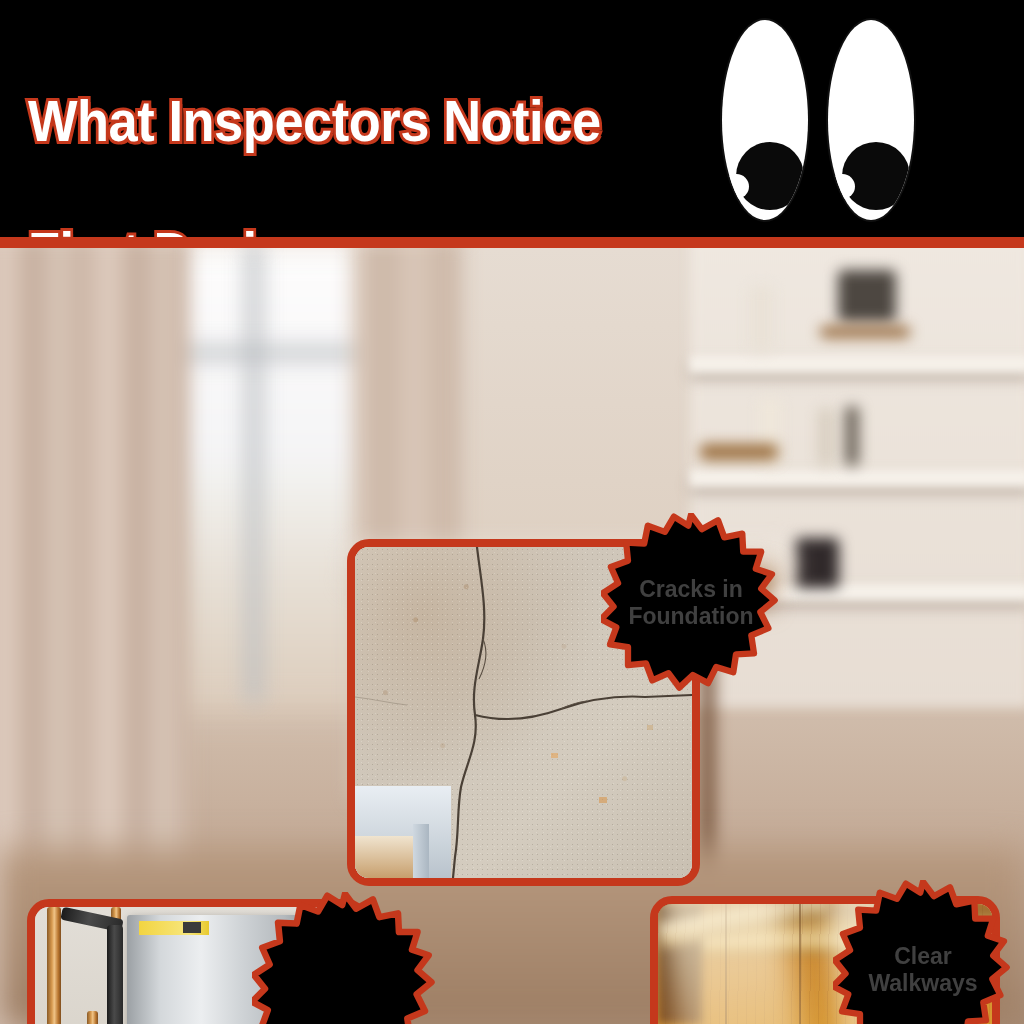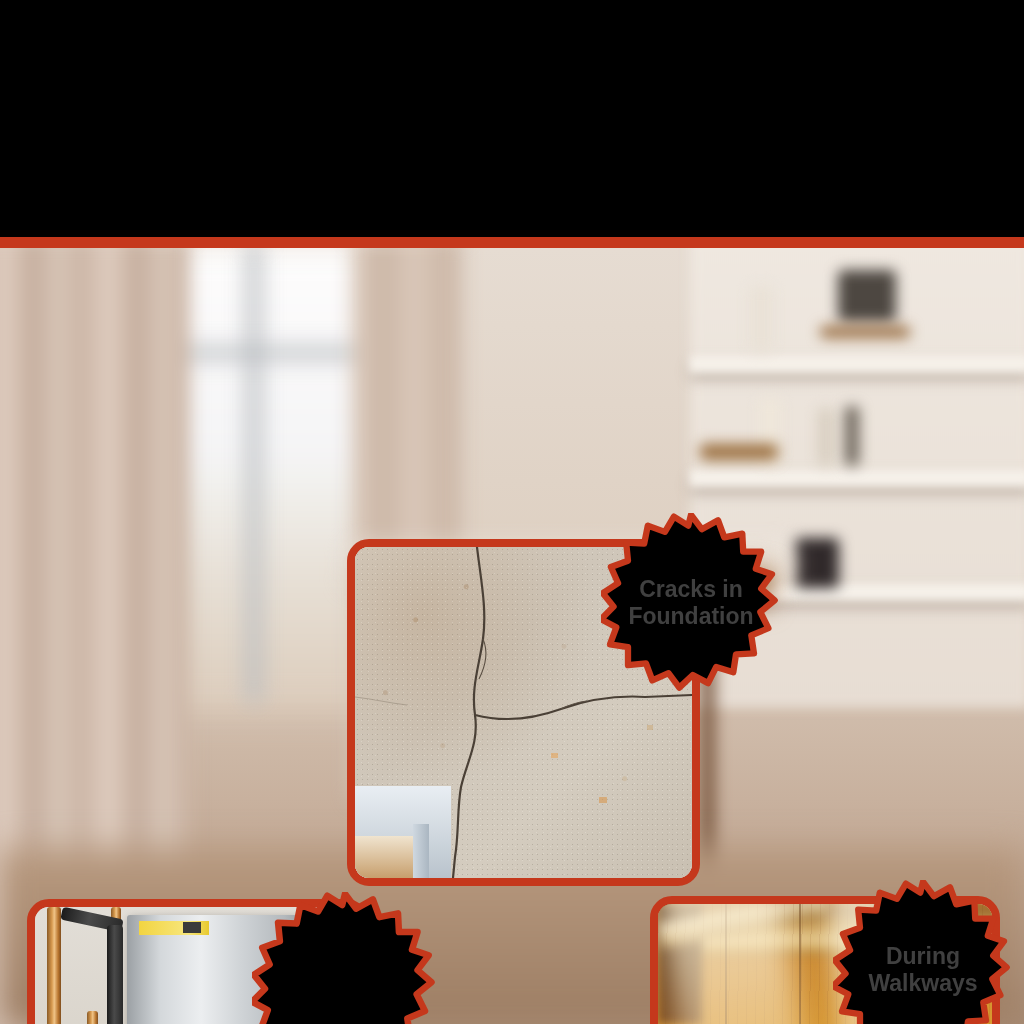--- a/index.html
+++ b/index.html
@@ -355,20 +355,40 @@
   #badge-utilities  { left: 252px; top: 644px; width: 186px; height: 186px; }
   #badge-utilities .badge-label  { font-size: 23px; }
   #badge-walkways   { left: 833px; top: 632px; width: 180px; height: 180px; }
   #badge-walkways .badge-label   { font-size: 23px; }
 </style>
 </head>
 <body>
 
 <div id="canvas">
 
+  <div id="header-band">
+
+    <div id="headline">
+      <span class="ln">What Inspectors Notice</span>
+      <span class="ln">First During a</span>
+      
+    </div>
+
+    <div id="eyes">
+      <div class="eyeball left">
+        <div class="pupil"></div>
+        <div class="glint"></div>
+      </div>
+      <div class="eyeball right">
+        <div class="pupil"></div>
+        <div class="glint"></div>
+      </div>
+    </div>
+
+  </div>
 
   <div id="divider"></div>
 
   <div id="body-area">
 
     <div class="bg-layer" id="bg-wallbase"></div>
     <div class="bg-layer" id="bg-shelf-unit"></div>
     <div class="shelf-board" style="top:108px"></div>
     <div class="shelf-board" style="top:222px"></div>
     <div class="shelf-board" style="top:336px"></div>
@@ -457,18 +477,18 @@
     <div class="badge" id="badge-utilities">
       <svg viewBox="0 0 200 200">
         <polygon class="burst" points="100,2 112,18 130,8 137,27 157,23 158,43 178,43 172,62 190,68 178,84 193,97 177,110 186,128 167,136 170,156 150,157 147,177 128,171 119,189 102,180 87,194 75,178 57,186 50,167 30,169 30,149 10,146 17,127 0,118 14,104 2,89 19,78 11,60 30,53 28,33 48,34 52,14 71,21 81,4 97,14" fill="#000000" stroke="#C5381C" stroke-width="7" stroke-linejoin="round"></polygon>
       </svg>
     </div>
 
     <div class="badge" id="badge-walkways">
       <svg viewBox="0 0 200 200">
         <polygon class="burst" points="100,2 112,18 130,8 137,27 157,23 158,43 178,43 172,62 190,68 178,84 193,97 177,110 186,128 167,136 170,156 150,157 147,177 128,171 119,189 102,180 87,194 75,178 57,186 50,167 30,169 30,149 10,146 17,127 0,118 14,104 2,89 19,78 11,60 30,53 28,33 48,34 52,14 71,21 81,4 97,14" fill="#000000" stroke="#C5381C" stroke-width="7" stroke-linejoin="round"></polygon>
       </svg>
-      <div class="badge-label">During
+      <div class="badge-label">Clear
 Walkways</div>
     </div>
 
   </div>
 </div>
 
 </body></html>

